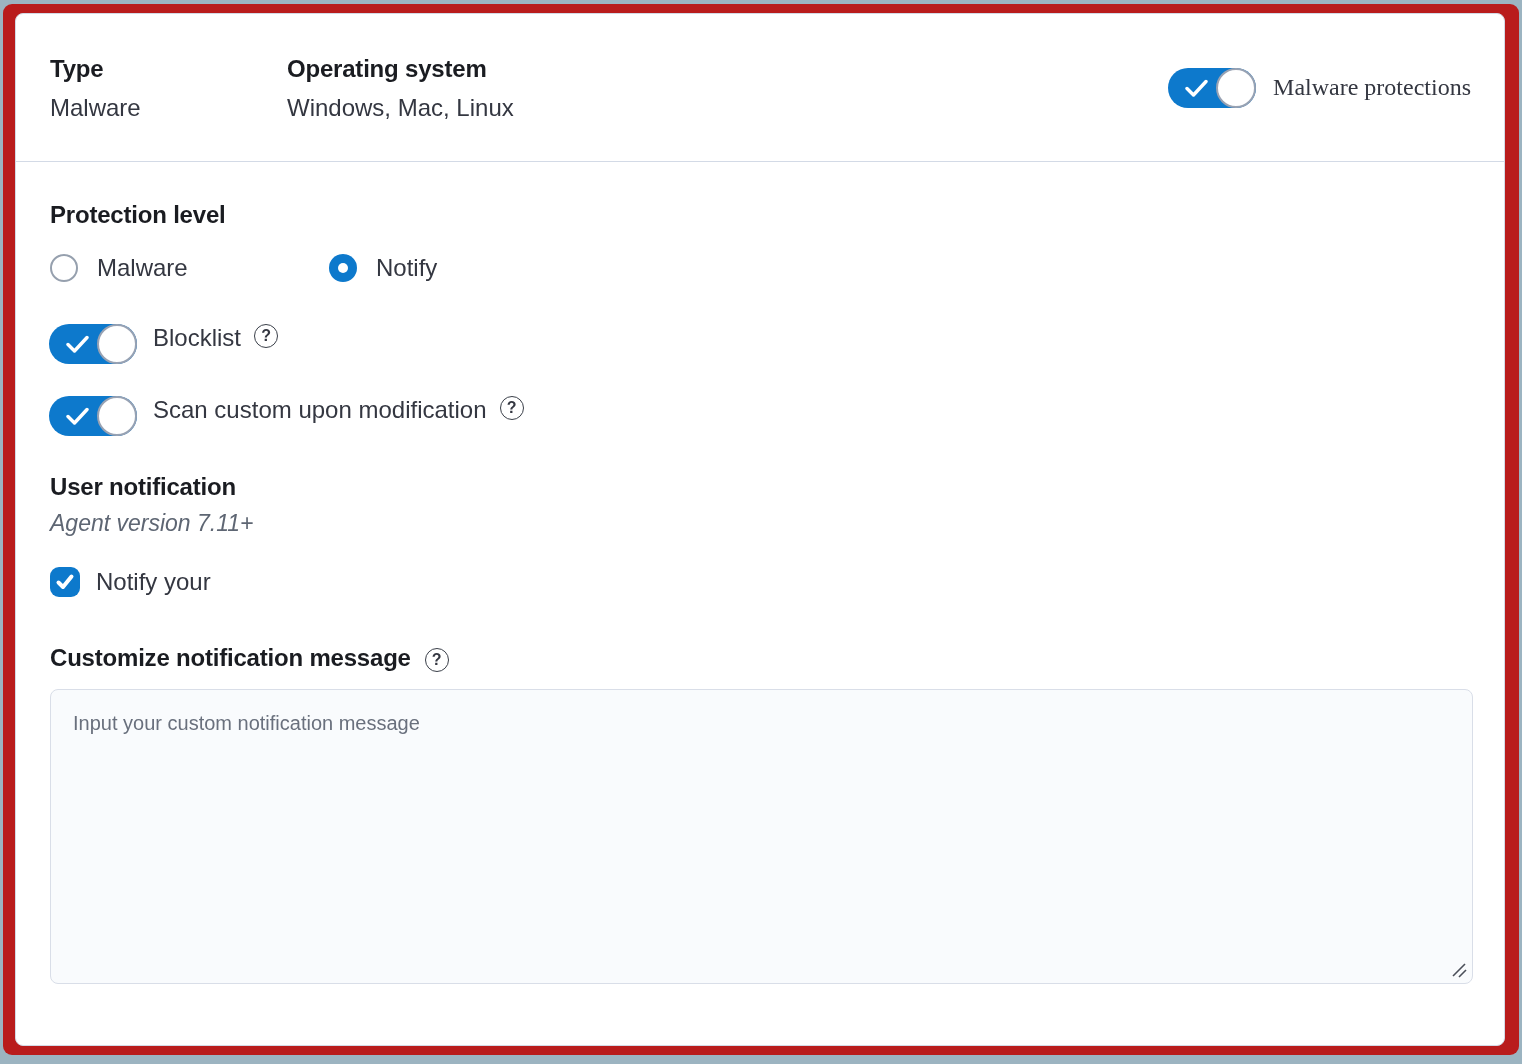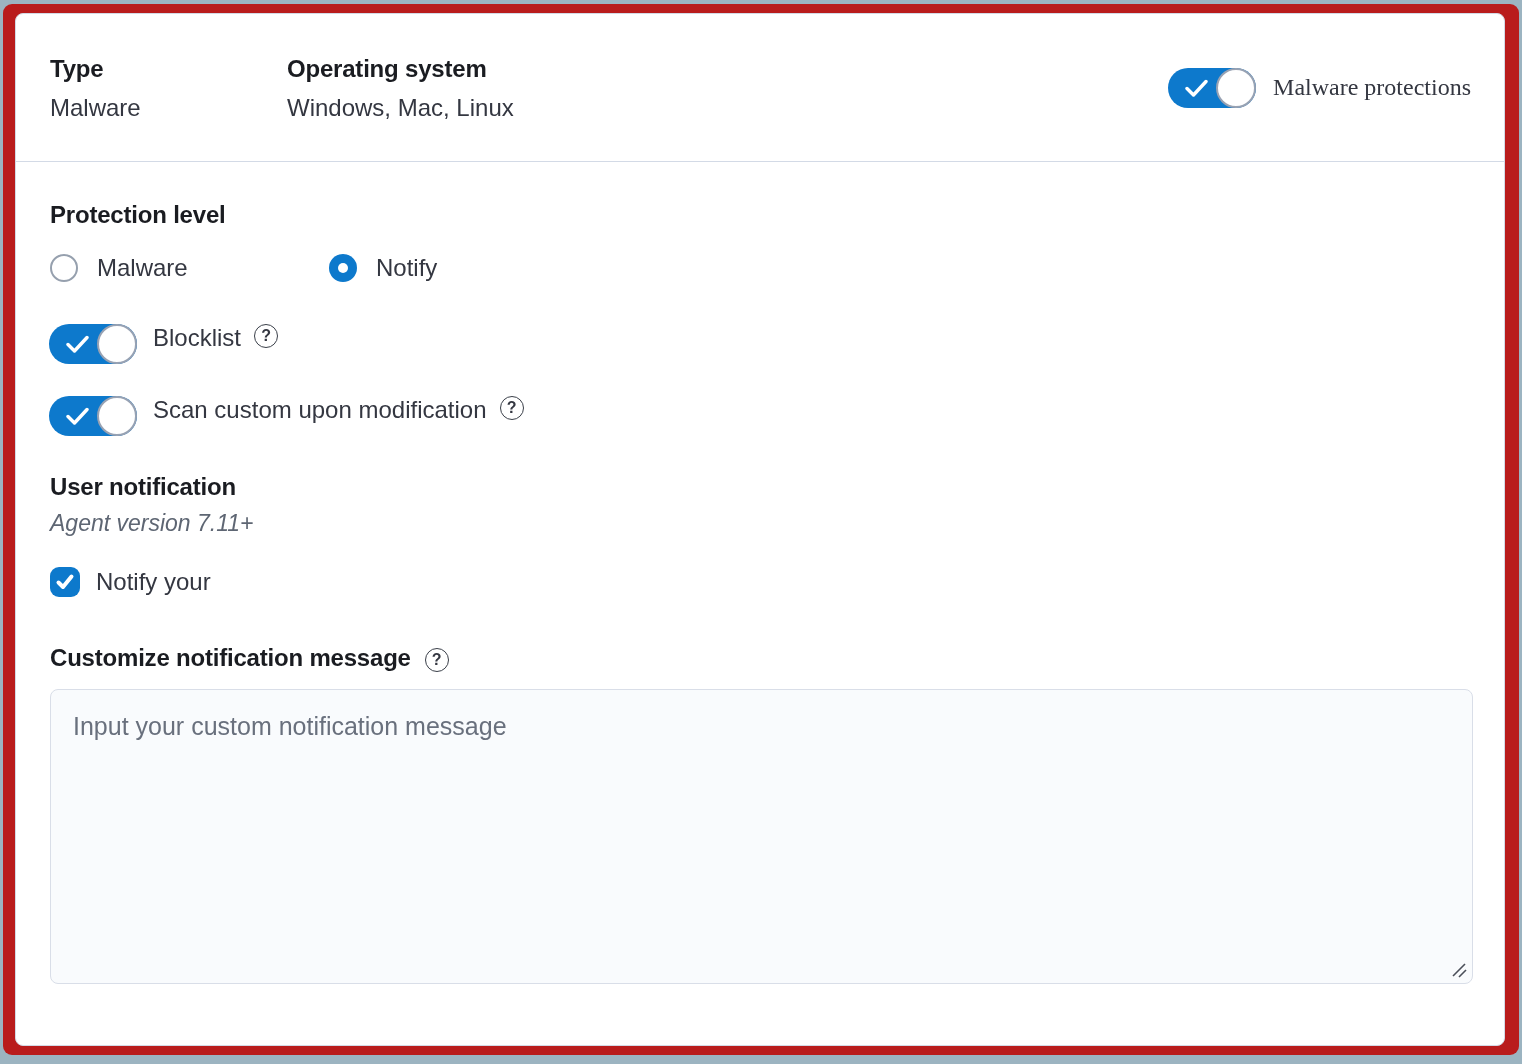--- a/index.html
+++ b/index.html
@@ -99,21 +99,21 @@
   .checkbox-label { margin-left:16px; font-size:24px; color:#343741; }
 
   .customize-heading-row { display:flex; align-items:flex-end; margin-bottom:17px; }
   .customize-heading-row .help-icon { margin-left:14px; }
 
   .textarea-wrap { position:relative; width:1423px; }
   textarea.custom-message {
     width:100%; height:295px; resize:none; display:block;
     background:#f9fbfd; border:1px solid #d9dee8; border-radius:8px;
     padding:22px 22px; font-family:"Liberation Sans","DejaVu Sans",sans-serif;
-    font-size:25px; color:#343741; outline:none;
+    font-size:20px; color:#343741; outline:none;
   }
   textarea.custom-message::placeholder { color:#69707d; opacity:1; }
   .resize-handle {
     position:absolute; right:5px; bottom:5px; pointer-events:none;
   }
 </style>
 </head>
 <body>
 
 <div class="frame">

